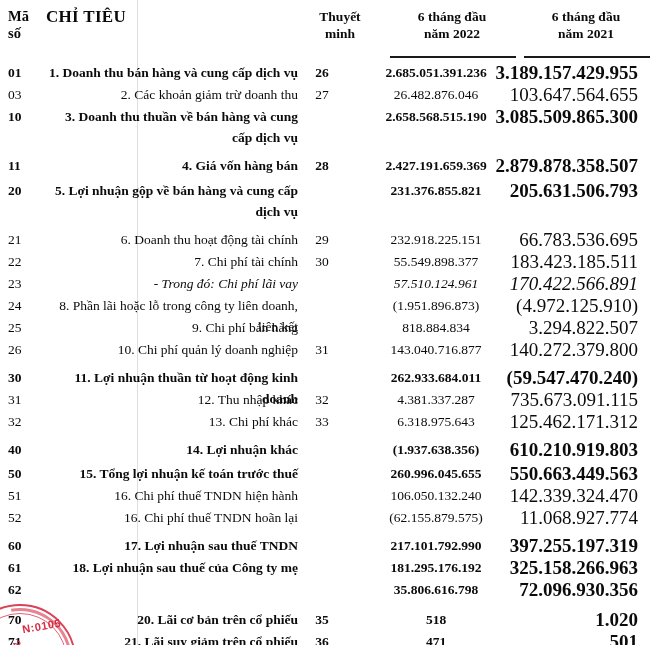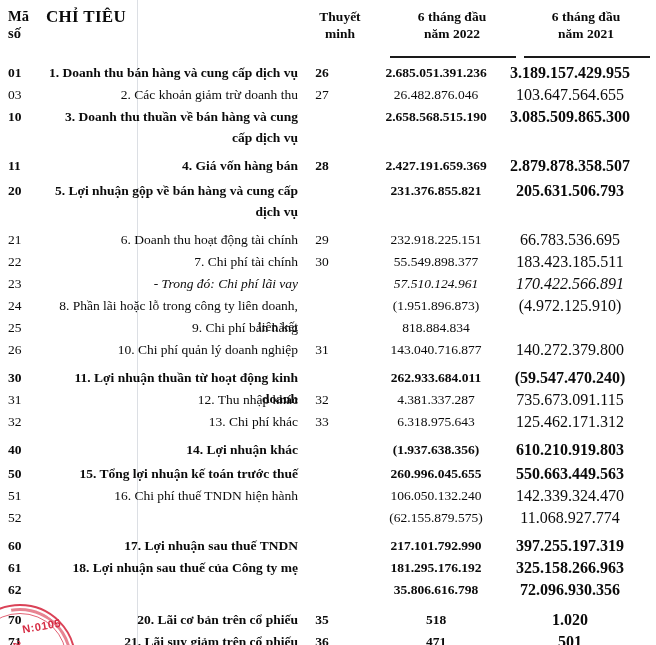--- a/index.html
+++ b/index.html
@@ -134,24 +134,24 @@
     position: absolute;
     left: 356px;
     width: 160px;
     text-align: center;
     font-size: 13.5px;
     line-height: 21px;
     white-space: nowrap;
   }
   .row .v2 {
     position: absolute;
-    left: 490px;
+    left: 478px;
     width: 160px;
-    text-align: center;
-    font-size: 16px;
+    text-align: right;
+    font-size: 19px;
     line-height: 21px;
     white-space: nowrap;
   }
 
   .row.bold .code,
   .row.bold .label,
   .row.bold .note,
   .row.bold .v1,
   .row.bold .v2 { font-weight: bold; }
 
@@ -313,20 +313,21 @@
         <div class="label">8. Phần lãi hoặc lỗ trong công ty liên doanh, liên kết</div>
         <div class="note"></div>
         <div class="v1">(1.951.896.873)</div>
         <div class="v2">(4.972.125.910)</div>
       </div>
       <div class="row" style="position: absolute; top: 255px; left: 0px; width: 656px;">
         <div class="code">25</div>
         <div class="label">9. Chi phí bán hàng</div>
         <div class="note"></div>
         <div class="v1">818.884.834</div>
+        <div class="v2">3.294.822.507</div>
       </div>
       <div class="row" style="position: absolute; top: 277px; left: 0px; width: 656px;">
         <div class="code">26</div>
         <div class="label">10. Chi phí quản lý doanh nghiệp</div>
         <div class="note">31</div>
         <div class="v1">143.040.716.877</div>
         <div class="v2">140.272.379.800</div>
       </div>
       <div class="row bold" style="position: absolute; top: 305px; left: 0px; width: 656px;">
         <div class="code">30</div>
@@ -365,20 +366,21 @@
       </div>
       <div class="row" style="position: absolute; top: 423px; left: 0px; width: 656px; padding-left: 16px;">
         <div class="code">51</div>
         <div class="label">16. Chi phí thuế TNDN hiện hành</div>
         <div class="note"></div>
         <div class="v1">106.050.132.240</div>
         <div class="v2">142.339.324.470</div>
       </div>
       <div class="row" style="position: absolute; top: 445px; left: 0px; width: 620px; font-family: Liberation Serif, serif;">
         <div class="code">52</div>
+        <div class="label">16. Chi phí thuế TNDN hoãn lại</div>
         <div class="note"></div>
         <div class="v1">(62.155.879.575)</div>
         <div class="v2">11.068.927.774</div>
       </div>
       <div class="row bold" style="position: absolute; top: 473px; left: 0px; width: 656px;">
         <div class="code">60</div>
         <div class="label">17. Lợi nhuận sau thuế TNDN</div>
         <div class="note"></div>
         <div class="v1">217.101.792.990</div>
         <div class="v2">397.255.197.319</div>

